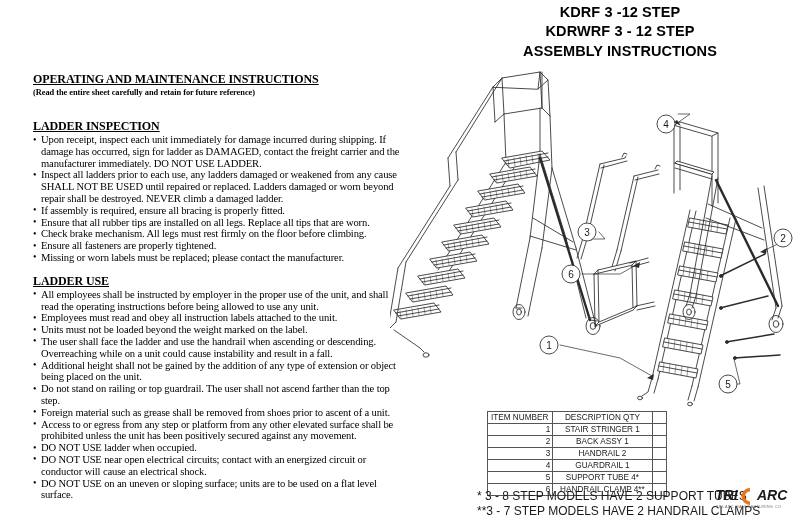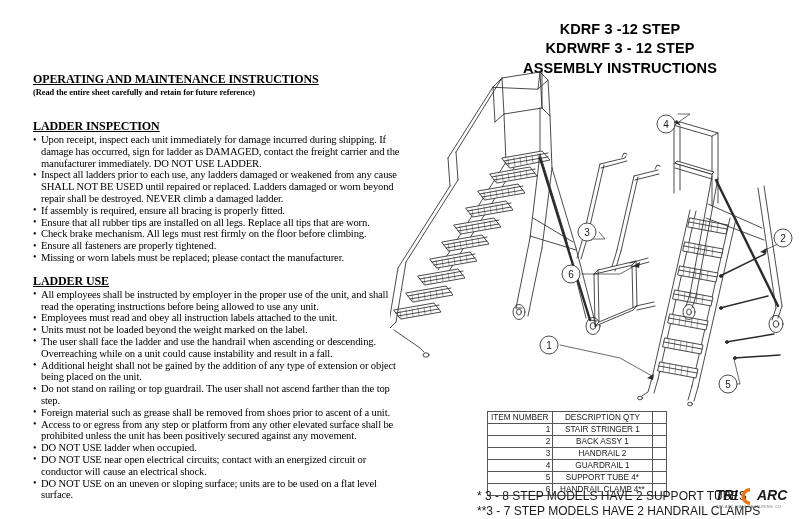--- a/index.html
+++ b/index.html
@@ -13,21 +13,21 @@
     position: relative;
     overflow: hidden;
     font-family: "Liberation Serif", serif;
     color: #000000;
   }
 
   
   #title-block {
     position: absolute;
     left: 440px;
-    top: 20px;
+    top: 3px;
     width: 360px;
     text-align: center;
     font-family: "Liberation Sans", sans-serif;
     font-weight: bold;
     font-size: 14.5px;
     line-height: 1.33;
     letter-spacing: 0.1px;
   }
   #title-block div { white-space: nowrap; }
 

